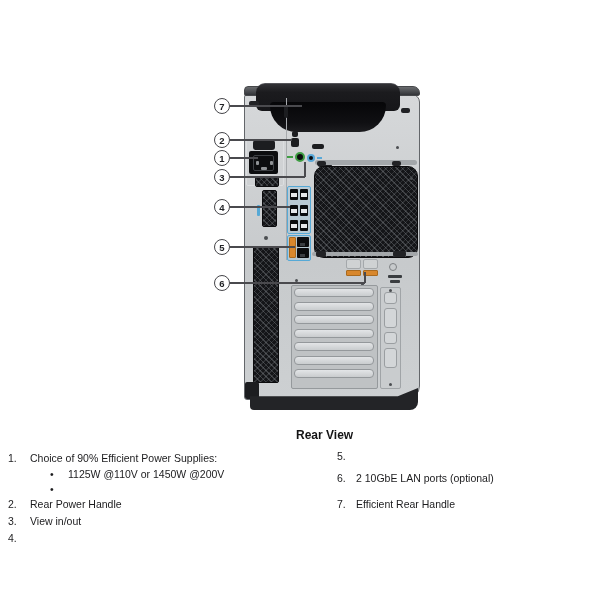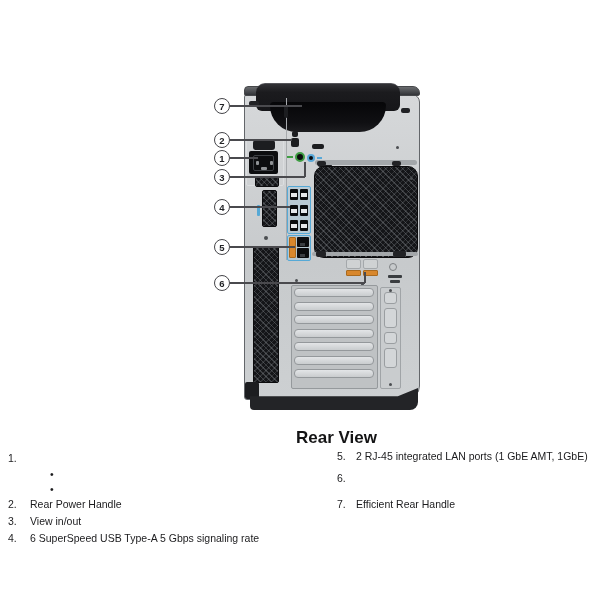--- a/index.html
+++ b/index.html
@@ -52,21 +52,21 @@
   .dash-green{background:var(--audio-green,#3f9e44);}
   .dash-blue{background:var(--audio-blue,#58a8d8);}
   .bluemark{background:var(--highlight-blue,#56a9d6);border-radius:1px;}
   
   .ln{position:absolute;height:1.5px;background:#4a4a4e;}
   .lnv{position:absolute;width:1.5px;background:#4a4a4e;}
   .co{position:absolute;width:16px;height:16px;border:1.6px solid #454549;border-radius:50%;
       background:#fff;display:flex;align-items:center;justify-content:center;
       font-weight:bold;font-size:9.5px;color:#222326;box-sizing:border-box;}
   
-  .leg-title{position:absolute;font-size:17px;font-weight:bold;color:#141415;}
+  .leg-title{position:absolute;font-size:12px;font-weight:bold;color:#141415;}
   .leg-row{position:absolute;display:flex;font-size:10.5px;line-height:1.25;color:#1b1b1d;}
   .leg-row .num{width:22px;flex:none;}
   .leg-row.right .num{width:19px;}
   .leg-row .bul{width:18px;flex:none;text-align:left;}
 </style>
 </head>
 <body>
 
 <div class="page">
 
@@ -202,45 +202,46 @@
       <span>5</span>
     </div>
   <div class="co" style="left:214px;top:275px;">
       <span>6</span>
     </div>
 
   <div class="leg-title" style="left:296px;top:428px;">Rear View</div>
 
   <div class="leg-row" style="left:8px;top:452px;width:300px;">
     <span class="num">1.</span>
+    <span class="txt">Choice of 90% Efficient Power Supplies:</span>
   </div>
   <div class="leg-row" style="left:50px;top:468px;width:260px;">
     <span class="bul">•</span>
+    <span class="txt">1125W @110V or 1450W @200V</span>
   </div>
   <div class="leg-row" style="left:50px;top:483px;width:260px;">
     <span class="bul">•</span>
   </div>
   <div class="leg-row" style="left:8px;top:498px;width:300px;">
     <span class="num">2.</span>
     <span class="txt">Rear Power Handle</span>
   </div>
   <div class="leg-row" style="left:8px;top:515px;width:300px;">
     <span class="num">3.</span>
     <span class="txt">View in/out</span>
   </div>
   <div class="leg-row" style="left:8px;top:532px;width:300px;">
     <span class="num">4.</span>
-    <span class="txt">6 SuperSpeed USB Type-A 5 Gbps signaling rate</span>
   </div>
 
   <div class="leg-row right" style="left:337px;top:450px;width:260px;">
     <span class="num">5.</span>
-    <span class="txt">2 RJ-45 integrated LAN ports (1 GbE AMT, 1GbE)</span>
   </div>
   <div class="leg-row right" style="left:337px;top:472px;width:260px;">
     <span class="num">6.</span>
+    <span class="txt">2 10GbE LAN ports (optional)</span>
   </div>
   <div class="leg-row right" style="left:337px;top:498px;width:260px;">
     <span class="num">7.</span>
     <span class="txt">Efficient Rear Handle</span>
   </div>
 
 </div>
 
 </body></html>

